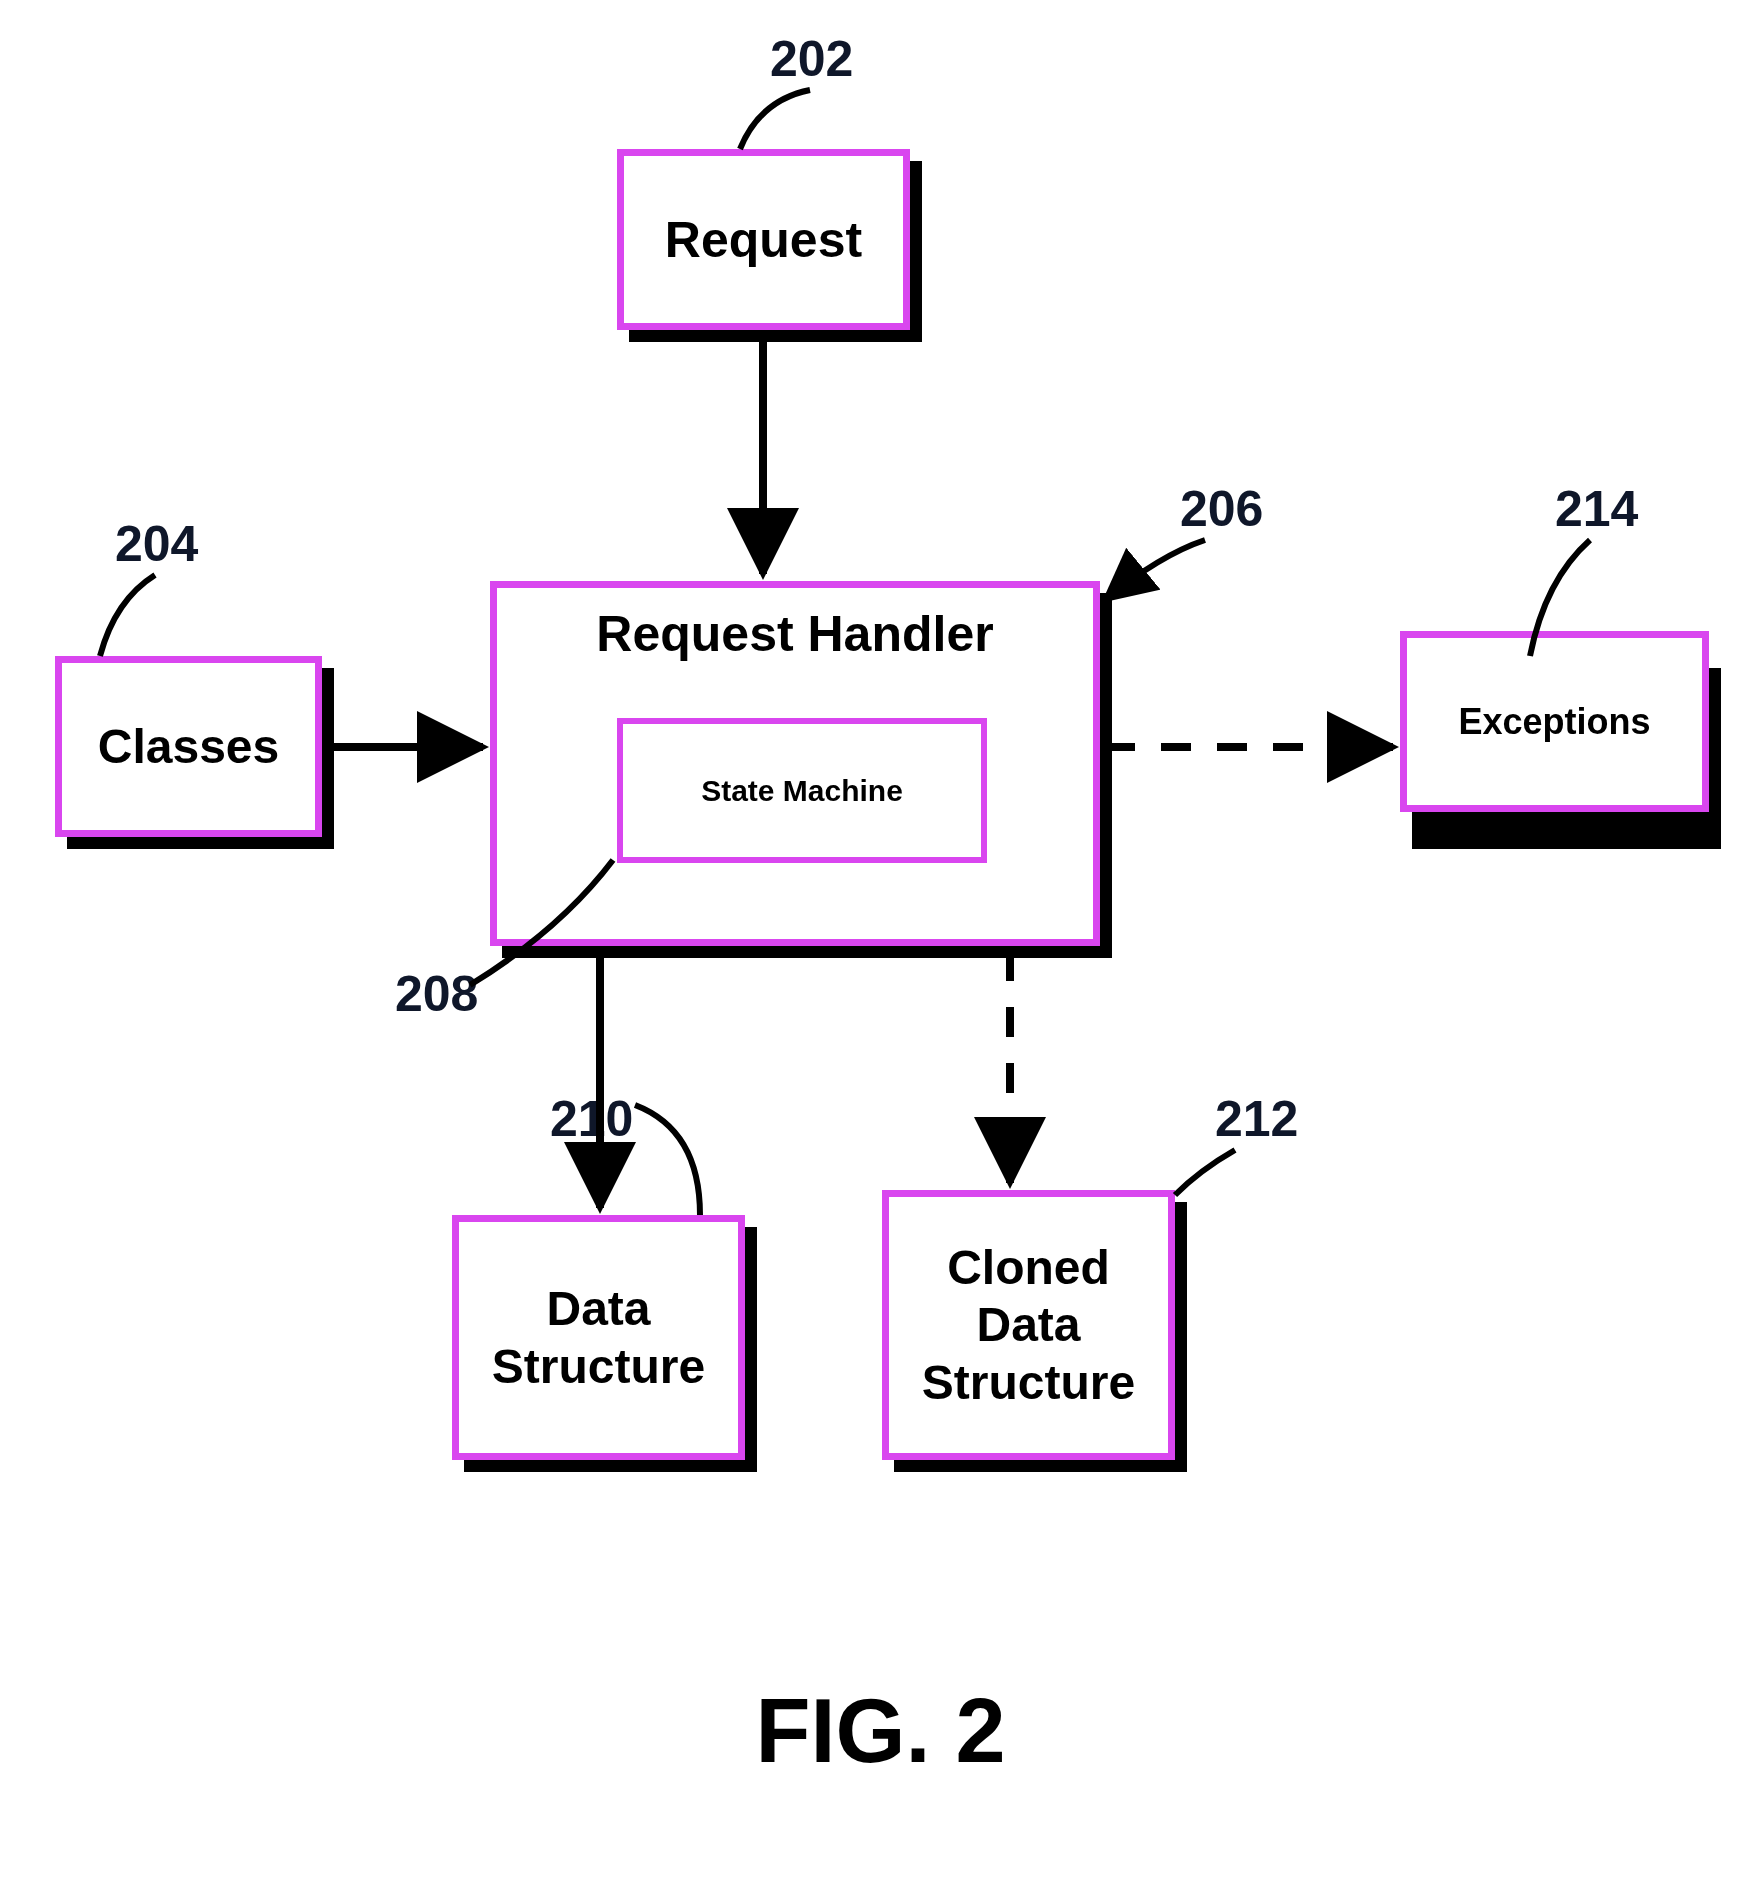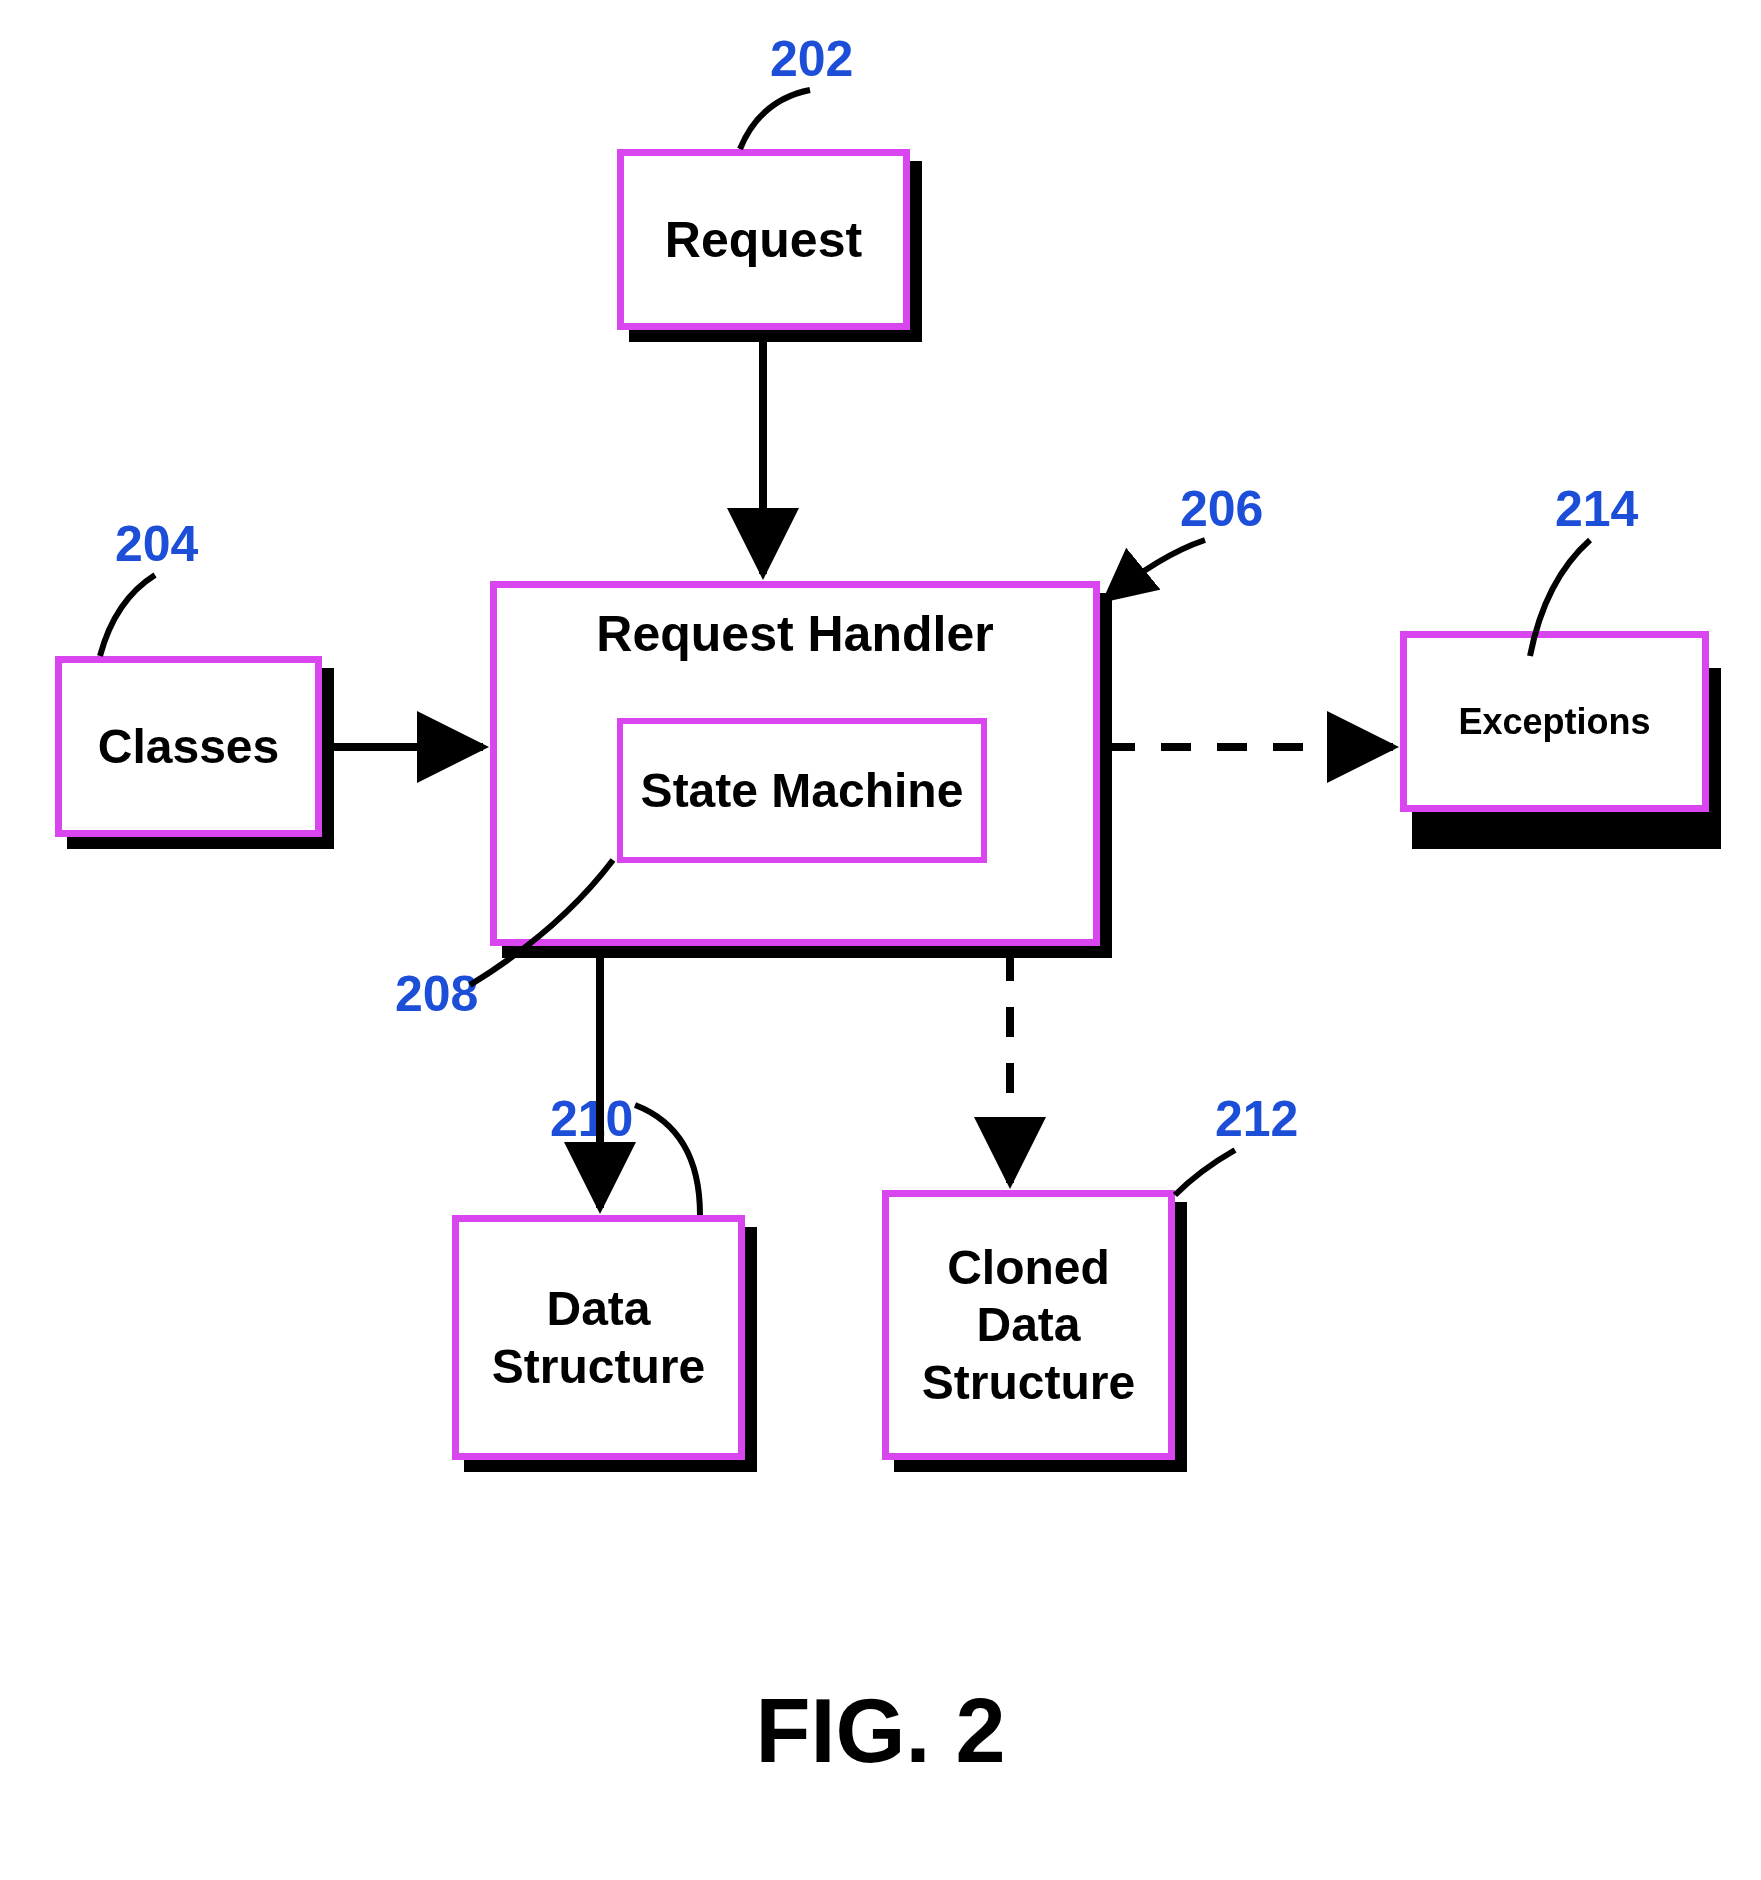--- a/index.html
+++ b/index.html
@@ -28,21 +28,21 @@
     line-height: 1.2;
   }
   .shadow {
     position: absolute;
     background: #000;
   }
   .ref {
     position: absolute;
     font-weight: bold;
     font-size: 50px;
-    color: #1d4ed8;
+    color: #0f172a;
   }
   .caption {
     position: absolute;
     font-weight: bold;
     font-size: 90px;
     text-align: center;
   }
   svg.overlay {
     position: absolute;
     left: 0; top: 0;
@@ -63,21 +63,21 @@
 
   <div class="shadow" style="left:67px; top:668px; width:267px; height:181px;"></div>
   <div class="box" style="left:55px; top:656px; width:267px; height:181px; font-size:48px;">
     <span>Classes</span>
   </div>
 
   <div class="shadow" style="left:502px; top:593px; width:610px; height:365px;"></div>
   <div class="box" style="left:490px; top:581px; width:610px; height:365px;">
     <span style="position:absolute; top:16px; width:100%; text-align:center; font-size:50px;">Request Handler</span>
 
-    <div class="box" style="position:absolute; left:120px; top:130px; width:370px; height:145px; font-size:48px; border-width:6px;">
+    <div class="box" style="position:absolute; left:120px; top:130px; width:370px; height:145px; font-size:30px; border-width:6px;">
       <span>State Machine</span>
     </div>
   </div>
 
   <div class="shadow" style="left:1412px; top:668px; width:309px; height:181px;"></div>
   <div class="box" style="left:1400px; top:631px; width:309px; height:181px; font-size:36px;">
     <span>Exceptions</span>
   </div>
 
   <div class="shadow" style="left:464px; top:1227px; width:293px; height:245px;"></div>

